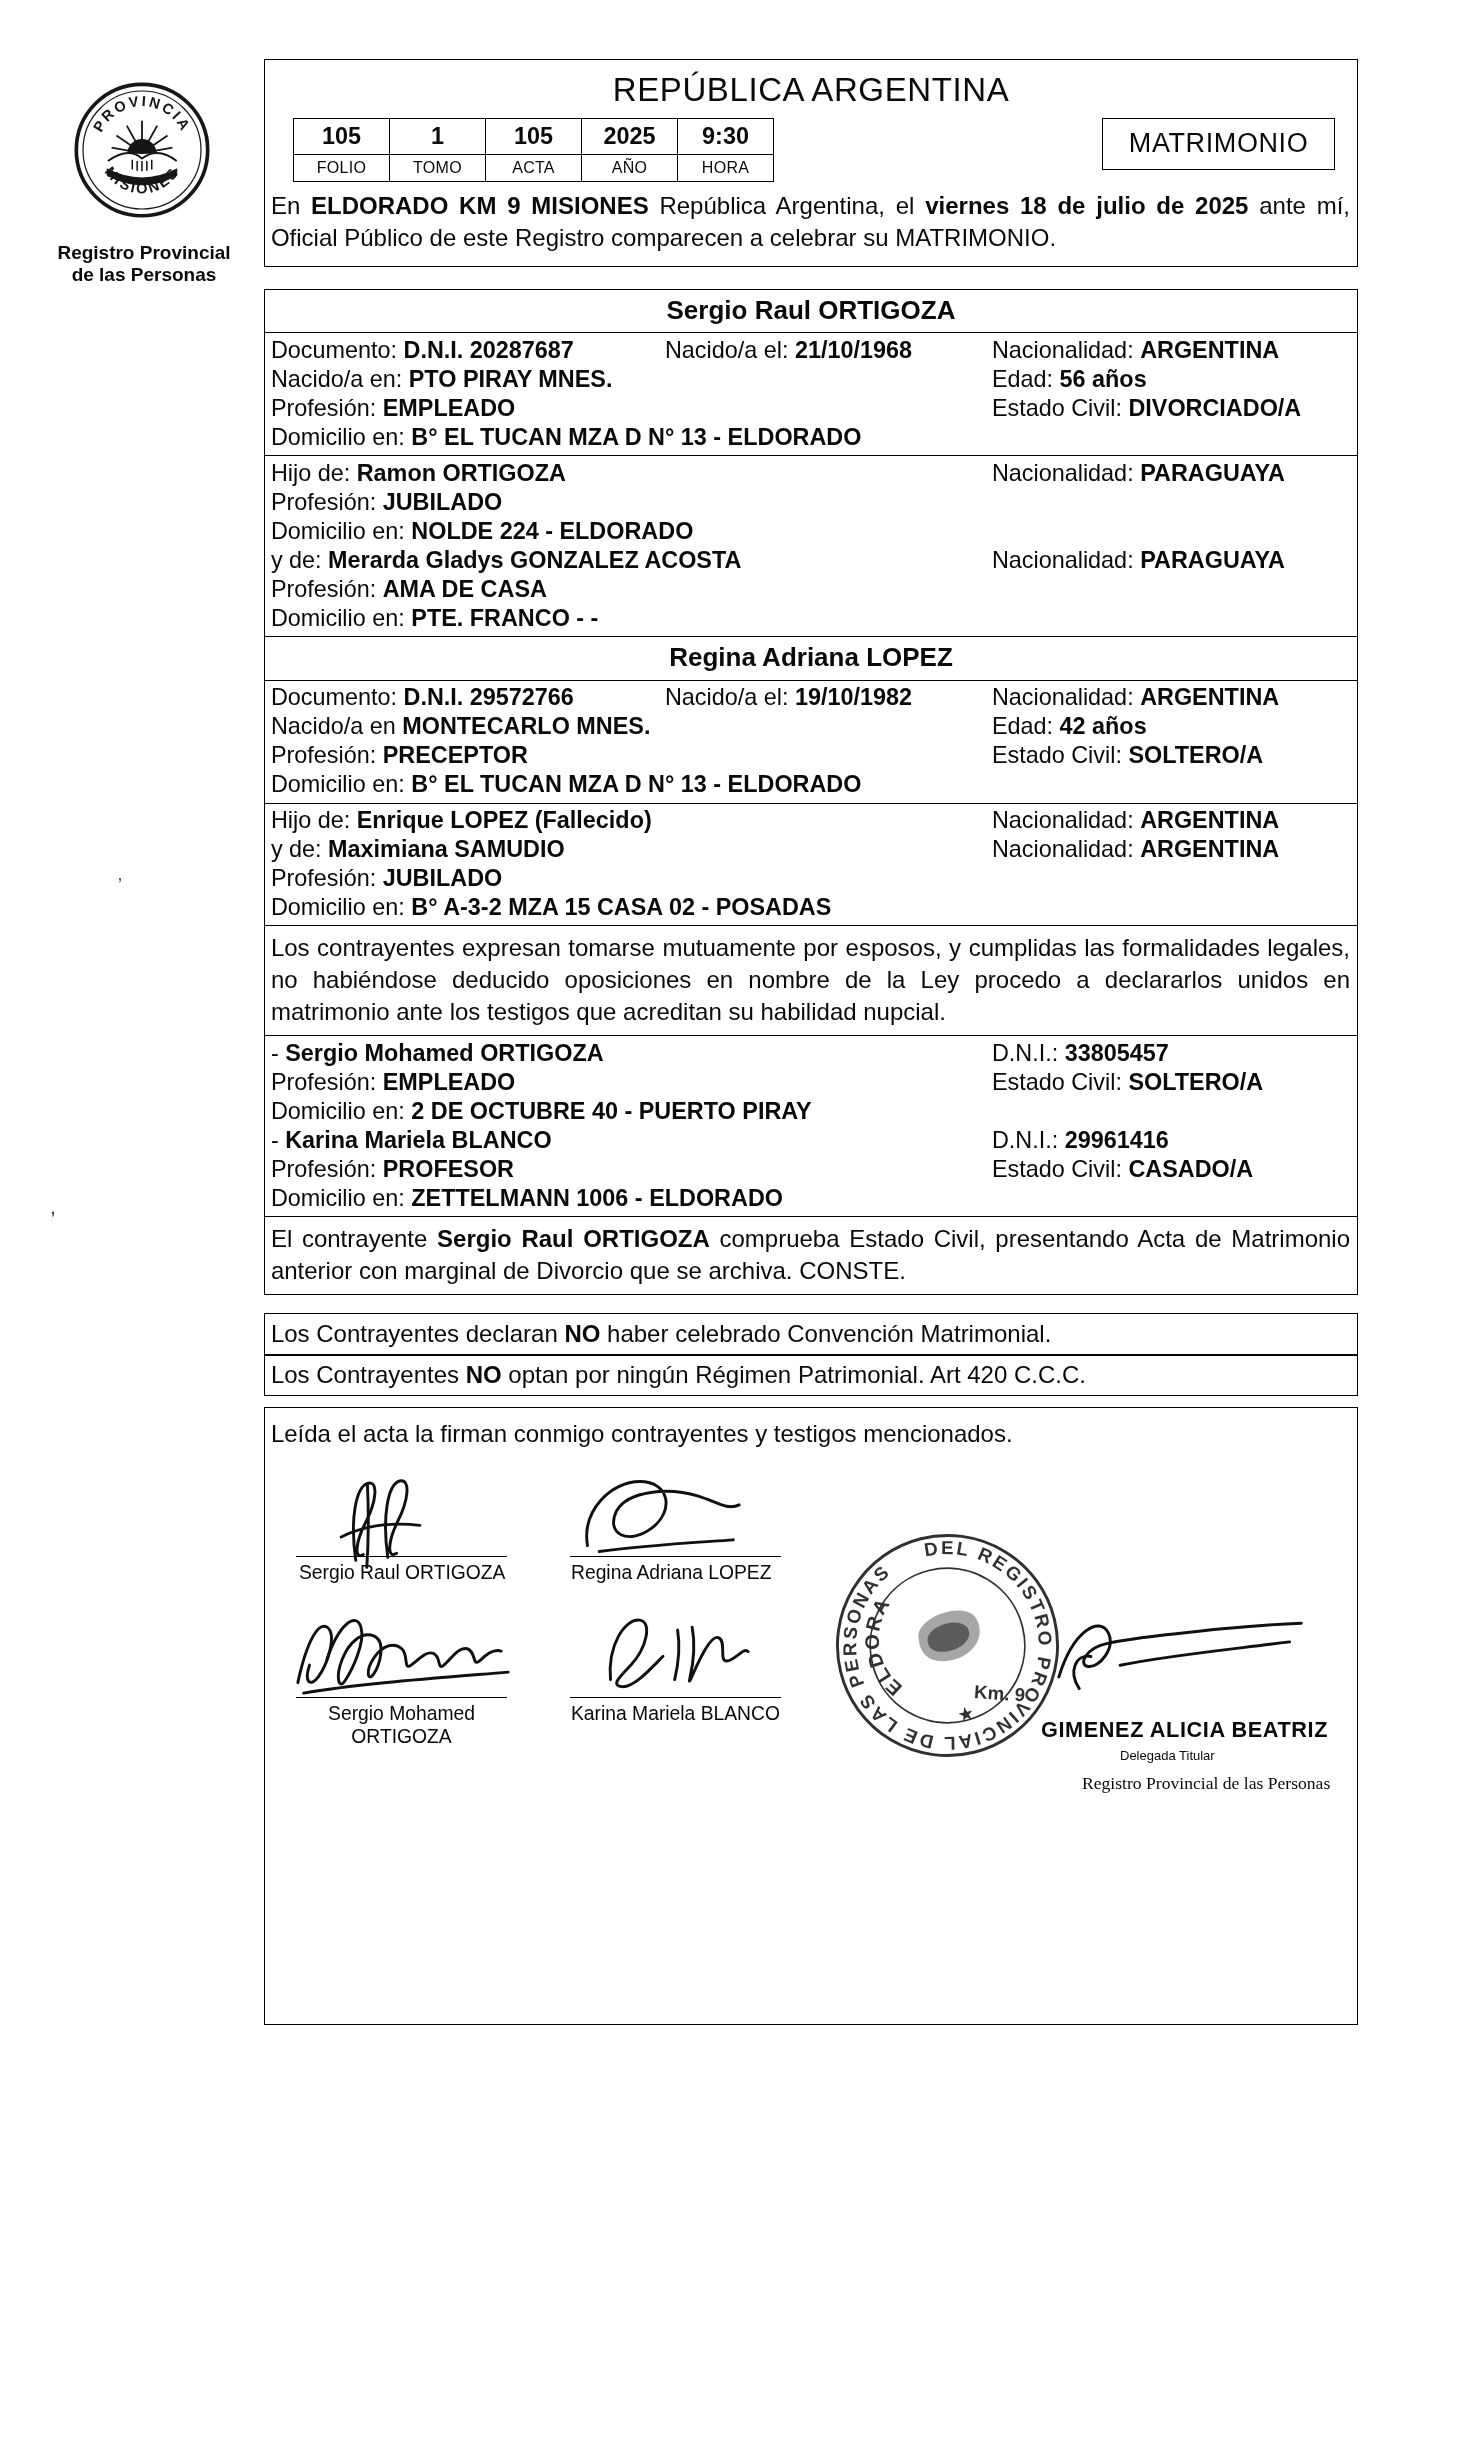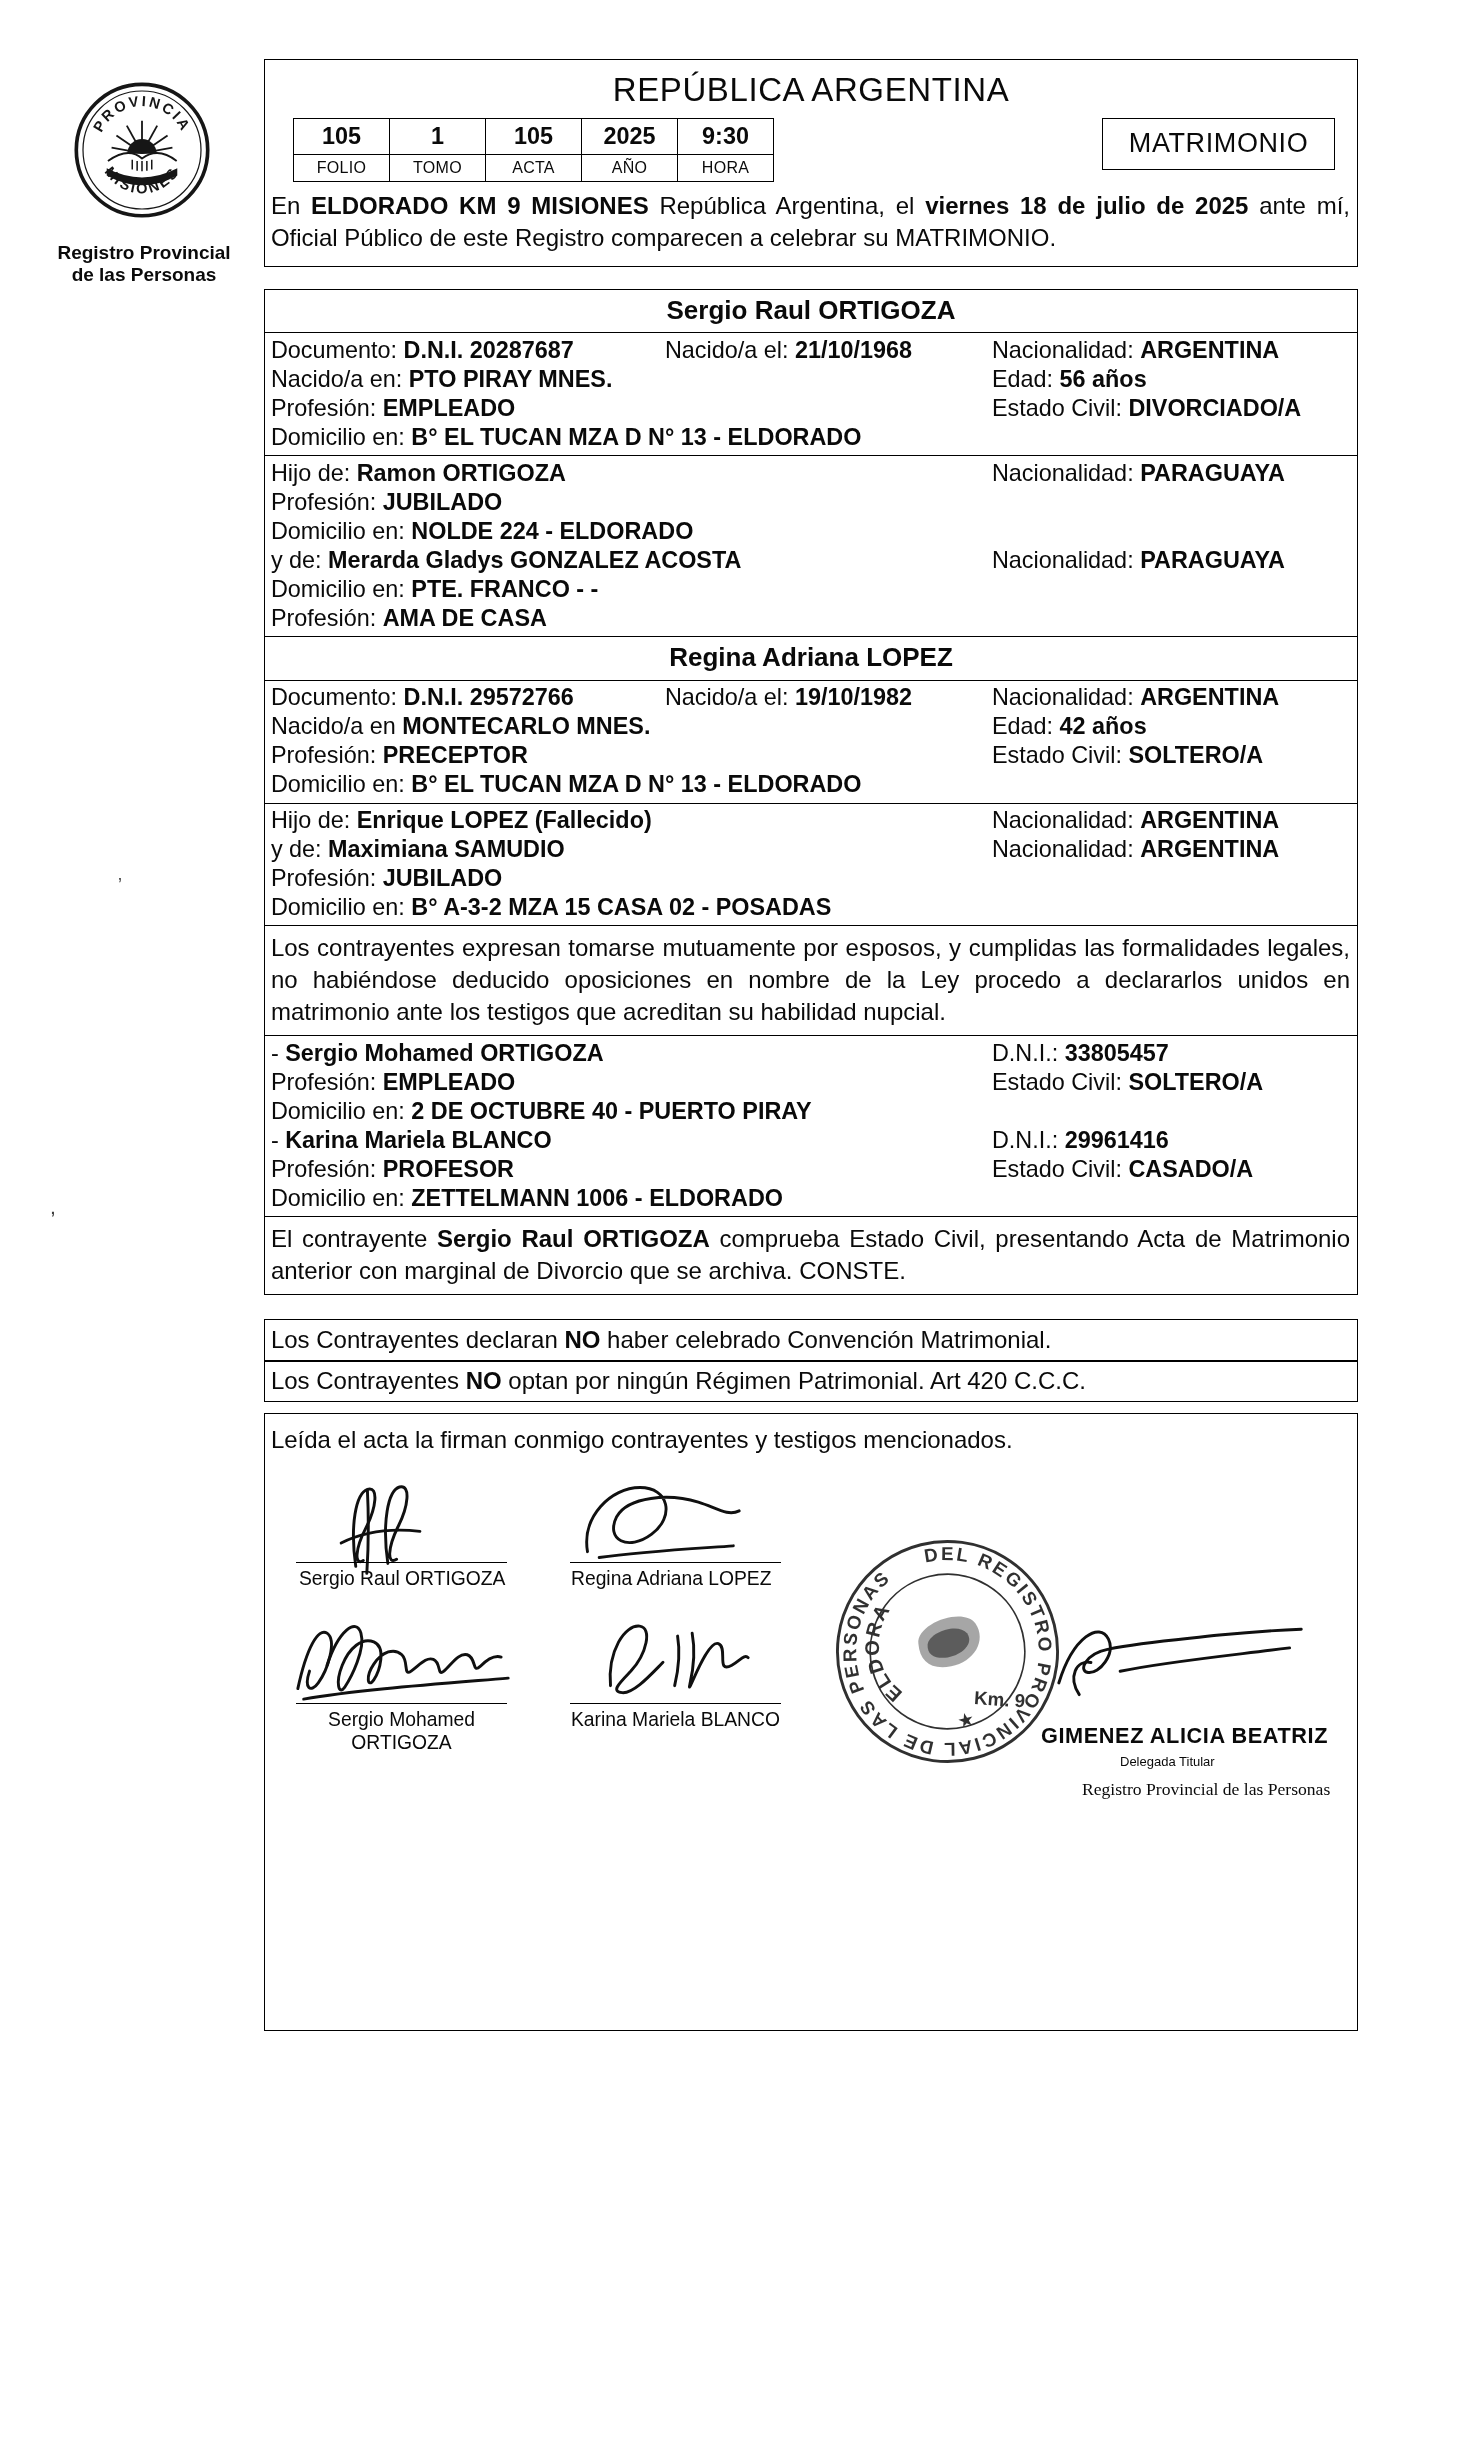--- a/index.html
+++ b/index.html
@@ -162,22 +162,22 @@
       </div>
       <div class="hr"></div>
 
       <div class="grid2">
         <div class="cell g2c1"><span>Hijo de:</span> <span class="v">Ramon ORTIGOZA</span></div>
         <div class="cell g2c2"><span>Nacionalidad:</span> <span class="v">PARAGUAYA</span></div>
         <div class="cell g2c1"><span>Profesión:</span> <span class="v">JUBILADO</span></div>
         <div class="cell g2c1"><span>Domicilio en:</span> <span class="v">NOLDE 224 - ELDORADO</span></div>
         <div class="cell g2c1"><span>y de:</span> <span class="v">Merarda Gladys GONZALEZ ACOSTA</span></div>
         <div class="cell g2c2"><span>Nacionalidad:</span> <span class="v">PARAGUAYA</span></div>
+        <div class="cell g2c1"><span>Profesión:</span> <span class="v">AMA DE CASA</span></div>
         <div class="cell g2c1"><span>Domicilio en:</span> <span class="v">PTE. FRANCO - -</span></div>
-        <div class="cell g2c1"><span>Profesión:</span> <span class="v">AMA DE CASA</span></div>
       </div>
       <div class="hr"></div>
 
       <div class="person-name">Regina Adriana LOPEZ</div>
       <div class="grid3">
         <div class="cell c1"><span>Documento:</span> <span class="v">D.N.I. 29572766</span></div>
         <div class="cell c2"><span>Nacido/a el:</span> <span class="v">19/10/1982</span></div>
         <div class="cell c3"><span>Nacionalidad:</span> <span class="v">ARGENTINA</span></div>
         <div class="cell c1"><span>Nacido/a en</span> <span class="v">MONTECARLO MNES.</span></div>
         <div class="cell c3"><span>Edad:</span> <span class="v">42 años</span></div>
@@ -210,21 +210,21 @@
         <div class="cell g2c2"><span>D.N.I.:</span> <span class="v">29961416</span></div>
         <div class="cell g2c1"><span>Profesión:</span> <span class="v">PROFESOR</span></div>
         <div class="cell g2c2"><span>Estado Civil:</span> <span class="v">CASADO/A</span></div>
         <div class="cell g2c1"><span>Domicilio en:</span> <span class="v">ZETTELMANN 1006 - ELDORADO</span></div>
       </div>
       <div class="hr"></div>
 
       <div class="para body-para"><span>El contrayente </span><span class="b">Sergio Raul ORTIGOZA</span><span> comprueba Estado Civil, presentando Acta de Matrimonio anterior con marginal de Divorcio que se archiva. CONSTE.</span></div>
     </div>
 
-    <div class="decl" style="margin-top:24px;"><span>Los Contrayentes declaran </span><span class="b">NO</span><span> haber celebrado Convención Matrimonial.</span></div>
+    <div class="decl" style="margin-top:18px;"><span>Los Contrayentes declaran </span><span class="b">NO</span><span> haber celebrado Convención Matrimonial.</span></div>
     <div class="decl" style="margin-top:-1.8px;"><span>Los Contrayentes </span><span class="b">NO</span><span> optan por ningún Régimen Patrimonial. Art 420 C.C.C.</span></div>
 
     <div class="box sig-box" style="margin-top:10.5px;">
       <div class="closing">Leída el acta la firman conmigo contrayentes y testigos mencionados.</div>
 
       <svg class="abs" style="left:35px; top:59px;" width="199" height="105" viewBox="0 0 340 180">
         <path class="ink" d="M95,160 C85,90 95,35 115,28 C135,22 130,60 112,95 C94,130 92,160 108,150"></path>
         <path class="ink" d="M150,155 C140,85 150,30 170,24 C190,19 185,58 167,93 C150,128 148,158 165,148"></path>
         <path class="ink" d="M70,120 C110,100 160,95 205,100"></path>
         <path class="ink" d="M115,30 C118,90 116,140 114,172"></path>

